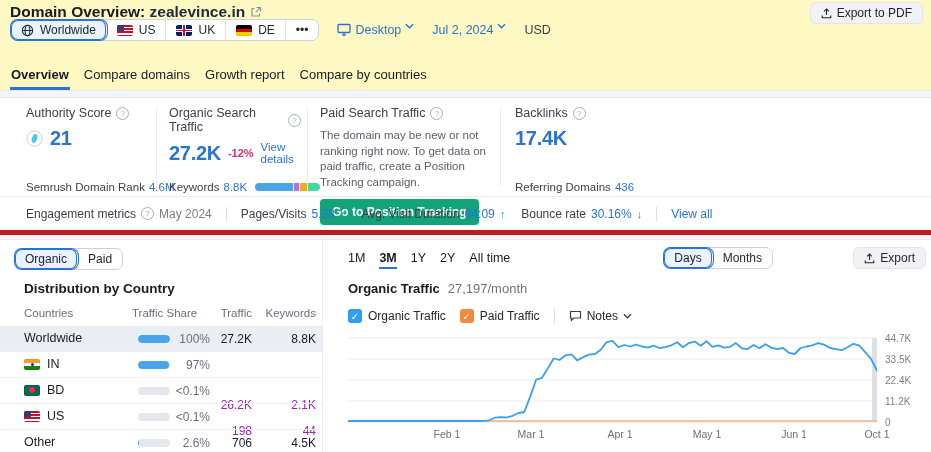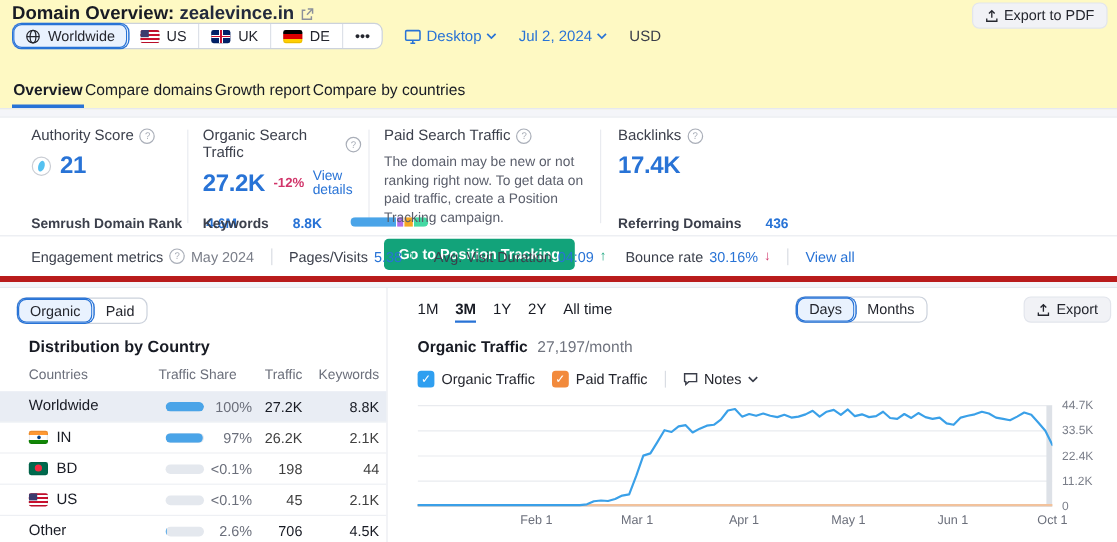--- a/index.html
+++ b/index.html
@@ -12,36 +12,36 @@
   .title .dom{color:#232a3d;}
   .btn-gray{display:inline-flex;align-items:center;gap:5px;background:#f1f2f6;border:1px solid #e2e5ec;
             border-radius:6px;padding:3px 10px;font-size:12px;color:#24262e;cursor:pointer;}
   .export-pdf{position:absolute;top:2px;right:8px;}
   .controls{position:absolute;top:19px;left:10px;display:flex;align-items:center;gap:18px;}
   .seg-group{display:flex;align-items:stretch;background:#fff;border:1px solid #ccd2dc;border-radius:7px;overflow:visible;}
   .seg{display:flex;align-items:center;gap:6px;padding:3px 10px;font-size:12px;color:#24262e;cursor:pointer;
        border-right:1px solid #dde1e8;position:relative;}
   .seg:last-child{border-right:none;}
   .seg.sel{background:#e9f2fe;box-shadow:inset 0 0 0 1px #2873d6, 0 0 0 1px #2873d6;border-radius:7px;border-right-color:transparent;}
-  .blue-ctl{display:flex;align-items:center;gap:4px;color:#2873d6;font-size:12.5px;cursor:pointer;}
+  .blue-ctl{display:flex;align-items:flex-start;gap:4px;color:#2873d6;font-size:12.5px;cursor:pointer;}
   .usd{color:#3a3e4a;font-size:12.5px;}
-  .nav-tabs{position:absolute;left:0;right:0;bottom:0;height:31px;display:flex;padding-left:10px;}
+  .nav-tabs{position:absolute;left:0;right:0;bottom:0;height:31px;display:flex;gap:13px;padding-left:10px;}
   .nav-tab{font-size:13px;color:#181b24;display:flex;align-items:center;padding:0 1px;cursor:pointer;}
   .nav-tab.active{box-shadow:inset 0 -3px 0 #2873d6;font-weight:bold;}
   
   .mcard{position:absolute;top:97px;left:0;right:0;height:132px;background:#fff;
          border-top:1px solid #e6e9ef;border-bottom:5px solid #b91c1c;}
   .mdiv{position:absolute;top:10px;height:78px;width:1px;background:#e9ebf0;}
   .mcol{position:absolute;top:8px;}
   .mlabel{display:flex;align-items:center;gap:5px;font-size:12.5px;color:#3c404c;}
   .mval-row{display:flex;align-items:center;gap:7px;margin-top:7px;}
   .mval{font-size:20px;font-weight:bold;color:#2873d6;letter-spacing:-0.3px;}
   .mchange{font-size:11px;font-weight:bold;color:#d1356a;}
   .mlink{font-size:11.5px;color:#2873d6;cursor:pointer;}
-  .mfooter{position:absolute;top:75px;font-size:11.5px;color:#3c404c;display:flex;gap:20px;white-space:nowrap;font-weight:bold;}
+  .mfooter{position:absolute;top:75px;font-size:11.5px;color:#3c404c;display:flex;align-items:center;gap:4px;white-space:nowrap;}
   .mfooter .blue{color:#2873d6;cursor:pointer;}
   .kbar{display:flex;gap:1px;margin-left:4px;height:8px;border-radius:4px;overflow:hidden;}
   .kbar div{height:8px;}
   .paid-msg{margin-top:8px;width:182px;font-size:11.5px;line-height:1.35;color:#5a5e6b;}
   .btn-green{display:inline-block;margin-top:9px;background:#12a37a;color:#fff;font-size:12px;font-weight:bold;
              border:none;border-radius:4px;padding:6px 12px;cursor:pointer;}
   .info-ic{width:11px;height:11px;border:1px solid #a9aeb8;border-radius:50%;color:#a9aeb8;font-size:8px;
            display:inline-flex;align-items:center;justify-content:center;flex:none;}
   
   .eng-row{position:absolute;left:0;right:0;bottom:0;height:33px;border-top:1px solid #e9ebf0;
@@ -61,21 +61,21 @@
   .tbl-head span{position:absolute;top:4px;}
   .rows{position:absolute;top:86px;left:0;right:0;}
   .crow{position:relative;height:25px;border-bottom:1px solid #eef0f4;font-size:12.5px;cursor:pointer;}
   .crow.sel{background:#e9edf4;}
   .cname{position:absolute;left:24px;top:5px;display:flex;align-items:center;gap:7px;color:#181b24;}
   .cbar{position:absolute;left:138px;top:9px;width:32px;height:8px;background:#e4e8ee;border-radius:4px;overflow:hidden;}
   .cbar div{height:8px;background:#4aa4e8;border-radius:4px;}
   .cshare{position:absolute;left:168px;top:6px;width:42px;text-align:right;color:#6b6f7b;font-size:12px;}
   .ctraffic{position:absolute;left:212px;top:6px;width:40px;text-align:right;font-size:12px;color:#181b24;}
   .ckw{position:absolute;left:254px;top:6px;width:62px;text-align:right;font-size:12px;color:#181b24;}
-  .crow .is-link{color:#404040;}
+  .crow .is-link{color:#a21caf;margin-top:40px;}
   .flag{width:16px;height:11px;border-radius:2px;display:inline-block;position:relative;overflow:hidden;flex:none;
         box-shadow:inset 0 0 0 1px rgba(0,0,0,.08);}
   .flag-us{background:repeating-linear-gradient(180deg,#c8102e 0 1.6px,#fff 1.6px 3.2px);}
   .flag-us::after{content:"";position:absolute;left:0;top:0;width:7px;height:6px;background:#3c3b6e;}
   .flag-uk{background:#012169;}
   .flag-uk::before{content:"";position:absolute;inset:0;
       background:linear-gradient(0deg,transparent 40%,#fff 40% 60%,transparent 60%),
                  linear-gradient(90deg,transparent 40%,#fff 40% 60%,transparent 60%);}
   .flag-uk::after{content:"";position:absolute;inset:0;
       background:linear-gradient(0deg,transparent 45%,#c8102e 45% 55%,transparent 55%),

